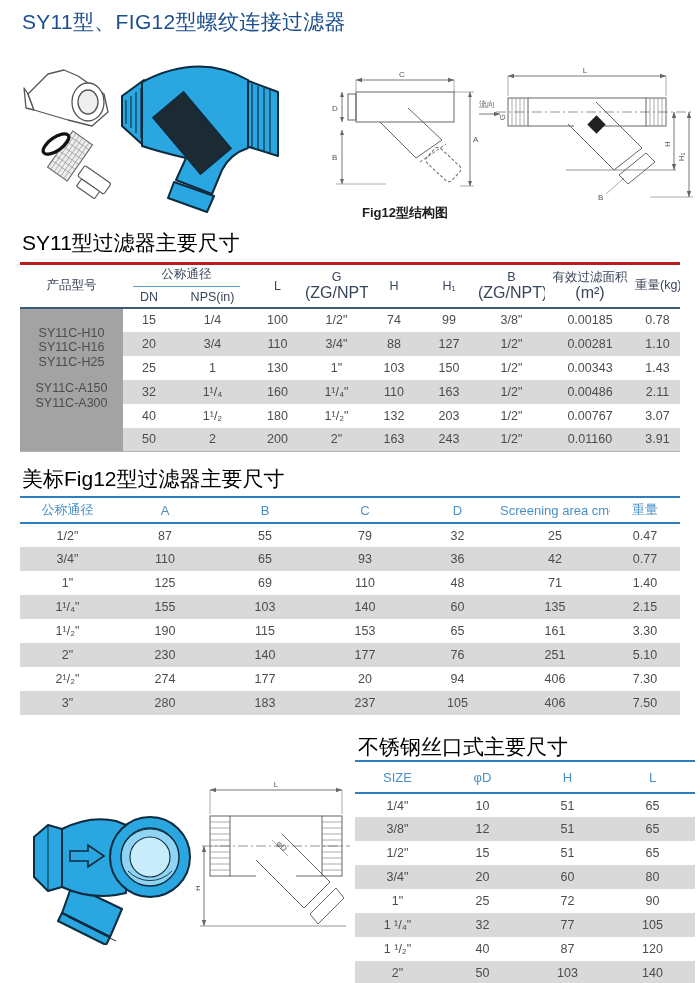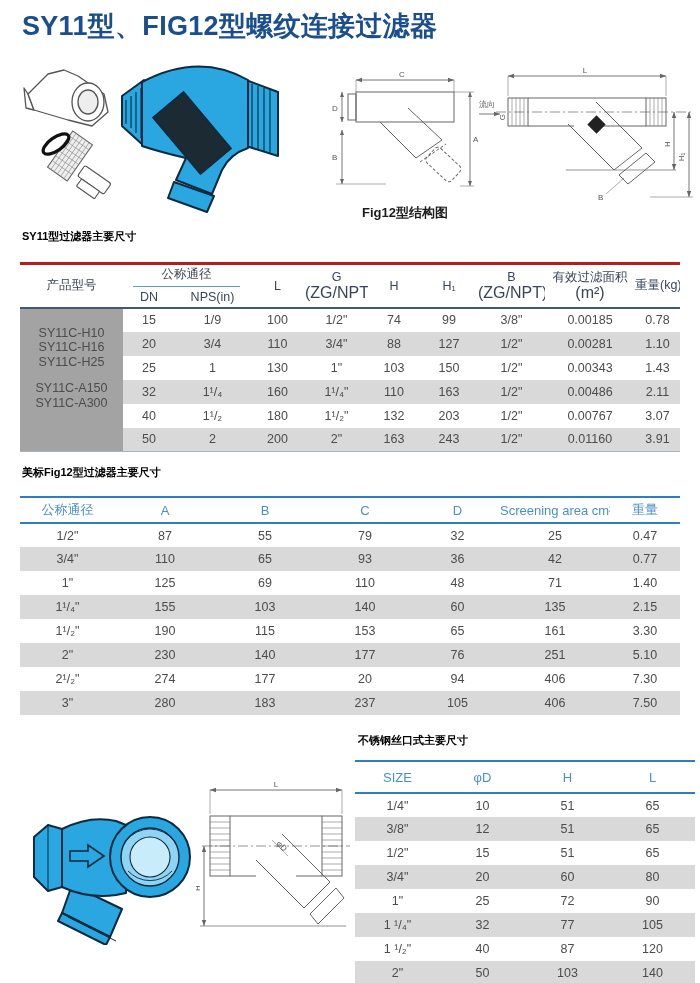--- a/index.html
+++ b/index.html
@@ -1,22 +1,22 @@
 <!DOCTYPE html>
 <html><head>
 <meta charset="utf-8">
 <style>
   html,body{margin:0;padding:0}
   body{width:700px;height:983px;position:relative;background:#fff;overflow:hidden;
        font-family:"Liberation Sans","DejaVu Sans",sans-serif;color:#333}
   .abs{position:absolute}
-  #page-title{position:absolute;left:22px;top:8px;font-size:27px;font-weight:700;
+  #page-title{position:absolute;left:22px;top:8px;font-size:21px;font-weight:400;
               color:#1b4e8e;letter-spacing:.3px}
   .caption{position:absolute;font-size:13px;font-weight:700;color:#1c1c1c;text-align:center}
-  .sec-heading{position:absolute;font-size:11px;font-weight:700;color:#000}
+  .sec-heading{position:absolute;font-size:21px;font-weight:400;color:#000}
   table{border-collapse:collapse;table-layout:fixed;position:absolute;font-size:12.5px;color:#4c4c4c}
   td,th{text-align:center;vertical-align:middle;padding:0;white-space:nowrap;overflow:hidden}
   
   #table1{left:20px;top:262px;width:660px;border-top:3px solid #b91c1c;border-bottom:1px solid #aab4bf}
   #table1 thead{border-bottom:2px solid #3d5a78}
   #table1 thead th{font-weight:400;color:#39455a;font-size:12.5px}
   #table1 thead tr:first-child{height:24px}
   #table1 thead tr:last-child{height:20px}
   #table1 tbody tr{height:24px}
   .main-line{line-height:1.15}
@@ -203,21 +203,21 @@
             <div>SY11C-H16</div>
             <div>SY11C-H25</div>
           </div>
           <div class="mg">
             <div>SY11C-A150</div>
             <div>SY11C-A300</div>
           </div>
         </div>
       </td>
       <td>15</td>
-      <td>1/9</td>
+      <td>1/4</td>
       <td>100</td>
       <td>1/2"</td>
       <td>74</td>
       <td>99</td>
       <td>3/8"</td>
       <td>0.00185</td>
       <td>0.78</td>
     </tr>
     <tr class="stripe">
       <td>20</td>

